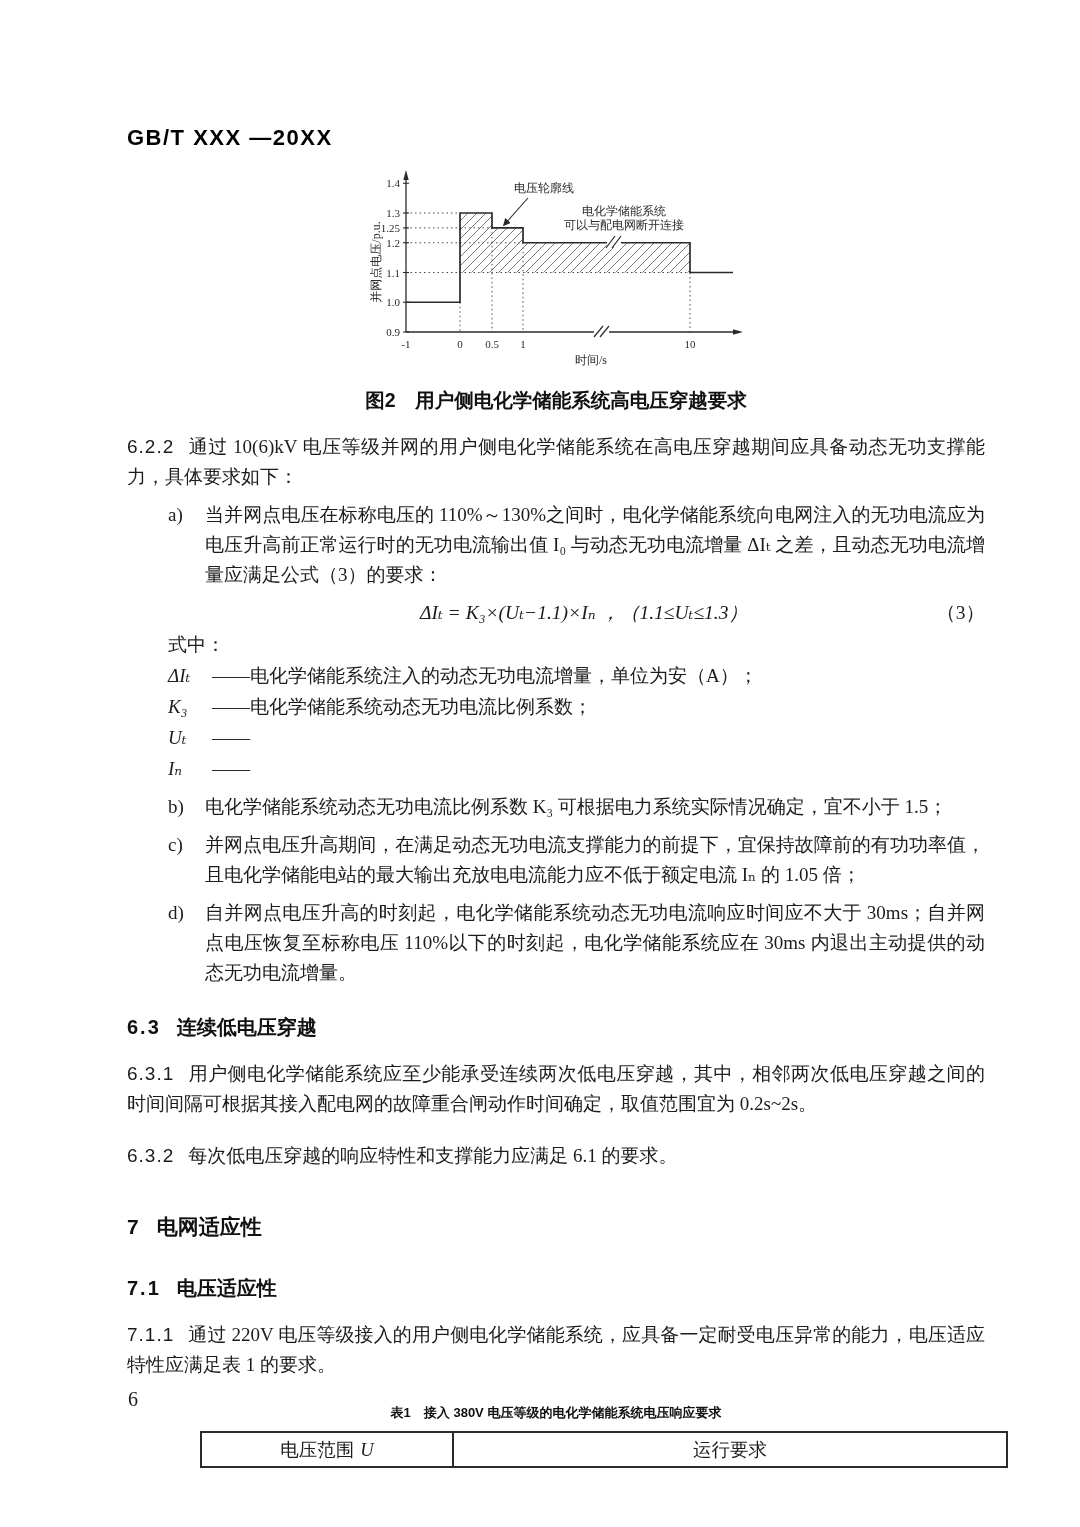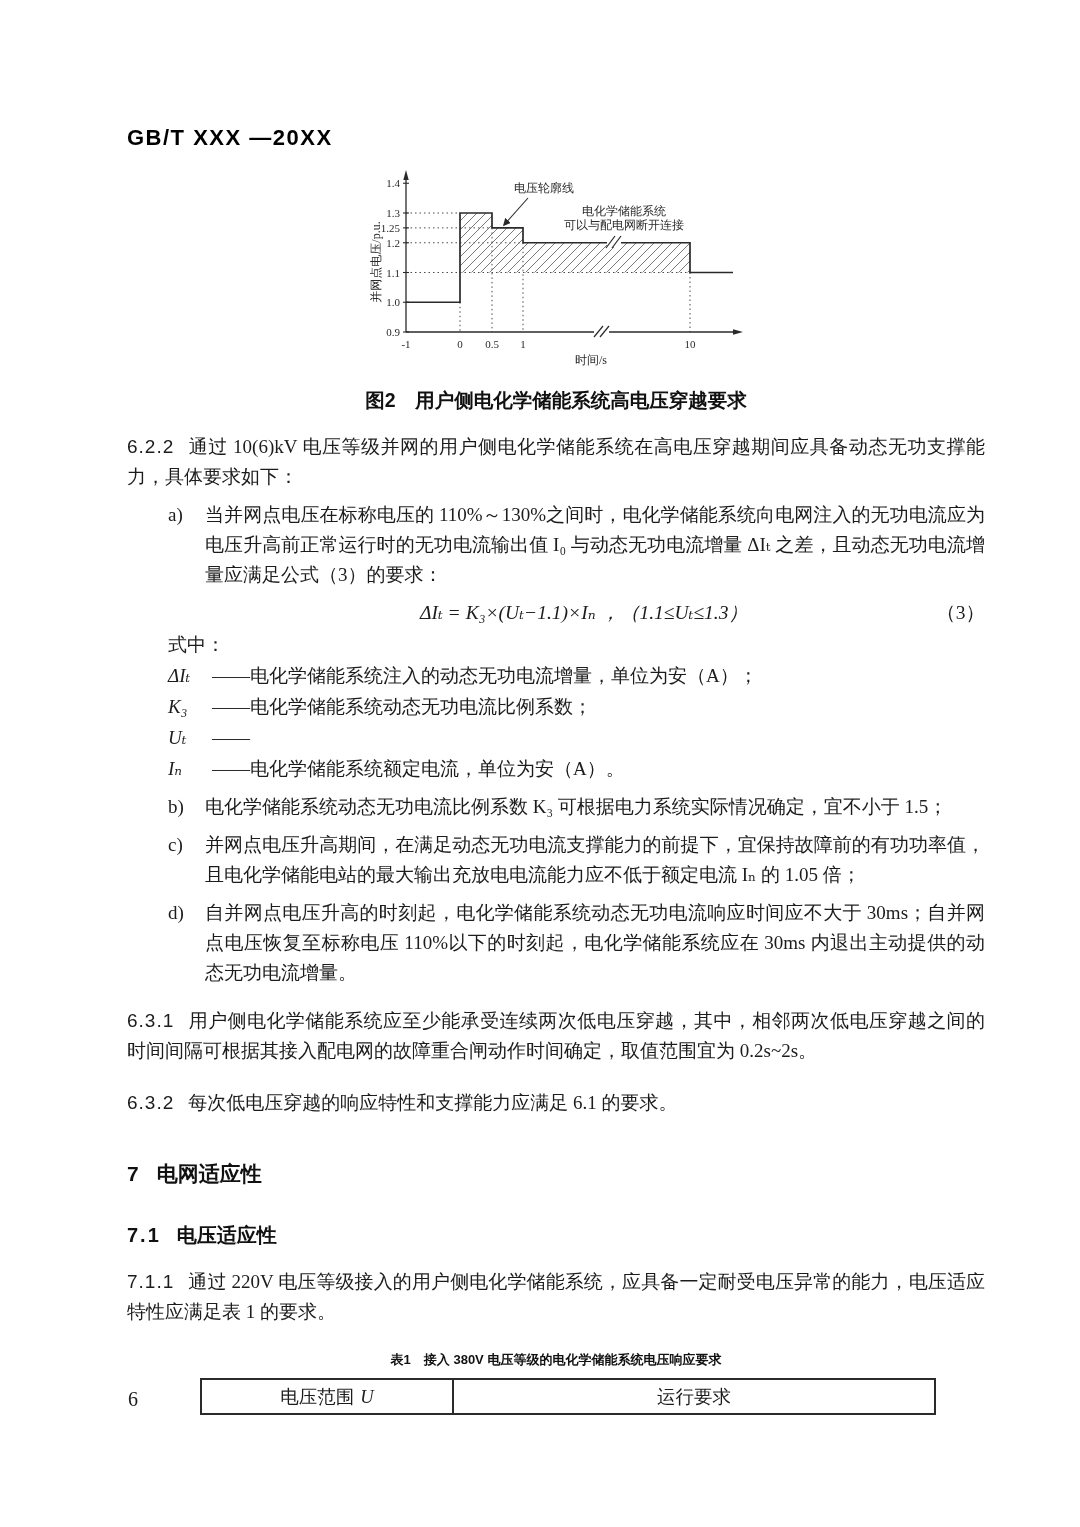--- a/index.html
+++ b/index.html
@@ -52,21 +52,21 @@
     font-weight:bold;font-size:21px;color:#111;
   }
   .h-main .num{margin-right:18px;}
   .h-sub2{margin-top:34px;}
   .tbl-caption{
     margin-top:24px;text-align:center;
     font-family:"Liberation Sans","DejaVu Sans",sans-serif;
     font-weight:bold;font-size:13px;color:#111;
   }
   .tbl{
-    margin:9px 0 8px 73px;width:736px;
+    margin:9px 0 8px 73px;width:808px;
     border-collapse:collapse;table-layout:fixed;
   }
   .tbl td{
     border:2px solid #2b2b2b;
     height:33px;text-align:center;vertical-align:middle;
     font-size:18.5px;padding:0 4px;
   }
   .tbl .c1{width:242px;}
   .tbl .sym{font-style:italic;margin-left:6px;}
   .page-num{position:absolute;left:128px;top:1388px;font-size:20px;}
@@ -164,36 +164,38 @@
       <span class="def-dash">——</span>
       <span class="def-desc">电化学储能系统动态无功电流比例系数；</span>
     </div>
     <div class="def-row">
       <span class="def-sym">Uₜ</span>
       <span class="def-dash">——</span>
     </div>
     <div class="def-row">
       <span class="def-sym">Iₙ</span>
       <span class="def-dash">——</span>
-      <span class="def-desc">电化学储能系统额定电流，单位为安（A）。</span>
     </div>
 
     <div class="list-item">
       <span class="marker">b)</span>
       <span class="item-text">电化学储能系统动态无功电流比例系数 K₃ 可根据电力系统实际情况确定，宜不小于 1.5；</span>
     </div>
     <div class="list-item">
       <span class="marker">c)</span>
       <span class="item-text">并网点电压升高期间，在满足动态无功电流支撑能力的前提下，宜保持故障前的有功功率值，且电化学储能电站的最大输出充放电电流能力应不低于额定电流 Iₙ 的 1.05 倍；</span>
     </div>
     <div class="list-item">
       <span class="marker">d)</span>
       <span class="item-text">自并网点电压升高的时刻起，电化学储能系统动态无功电流响应时间应不大于 30ms；自并网点电压恢复至标称电压 110%以下的时刻起，电化学储能系统应在 30ms 内退出主动提供的动态无功电流增量。</span>
     </div>
 
+    <div class="h-sub">
+      <span class="num">6.3</span><span>连续低电压穿越</span>
+    </div>
 
     <div class="para">
       <span class="clause-num">6.3.1</span><span>用户侧电化学储能系统应至少能承受连续两次低电压穿越，其中，相邻两次低电压穿越之间的时间间隔可根据其接入配电网的故障重合闸动作时间确定，取值范围宜为 0.2s~2s。</span>
     </div>
 
     <div class="para" style="margin-top:22px;">
       <span class="clause-num">6.3.2</span><span>每次低电压穿越的响应特性和支撑能力应满足 6.1 的要求。</span>
     </div>
 
     <div class="h-main">

